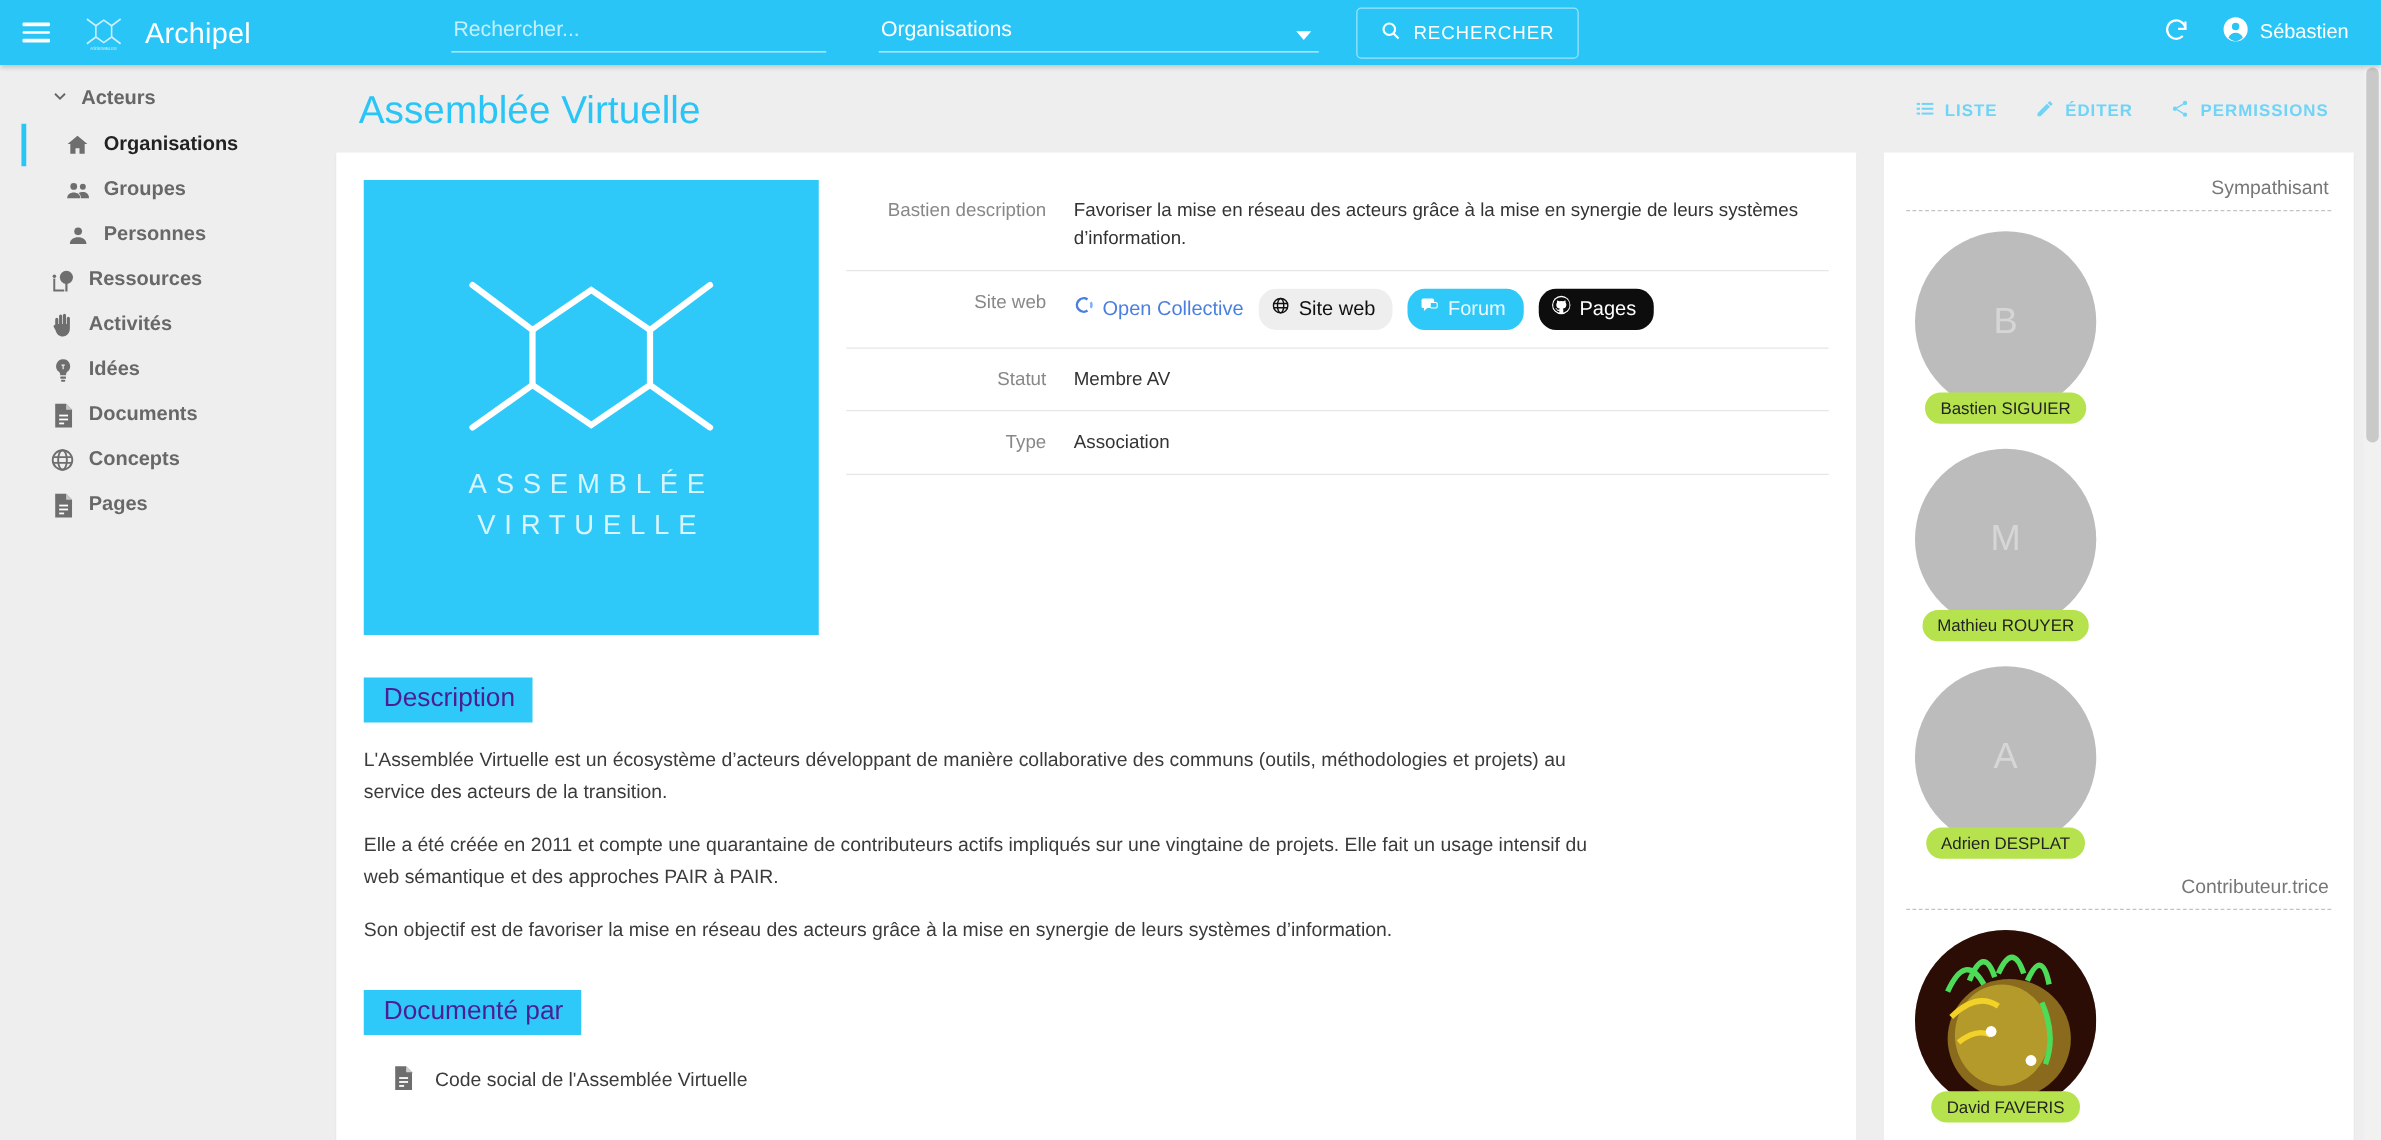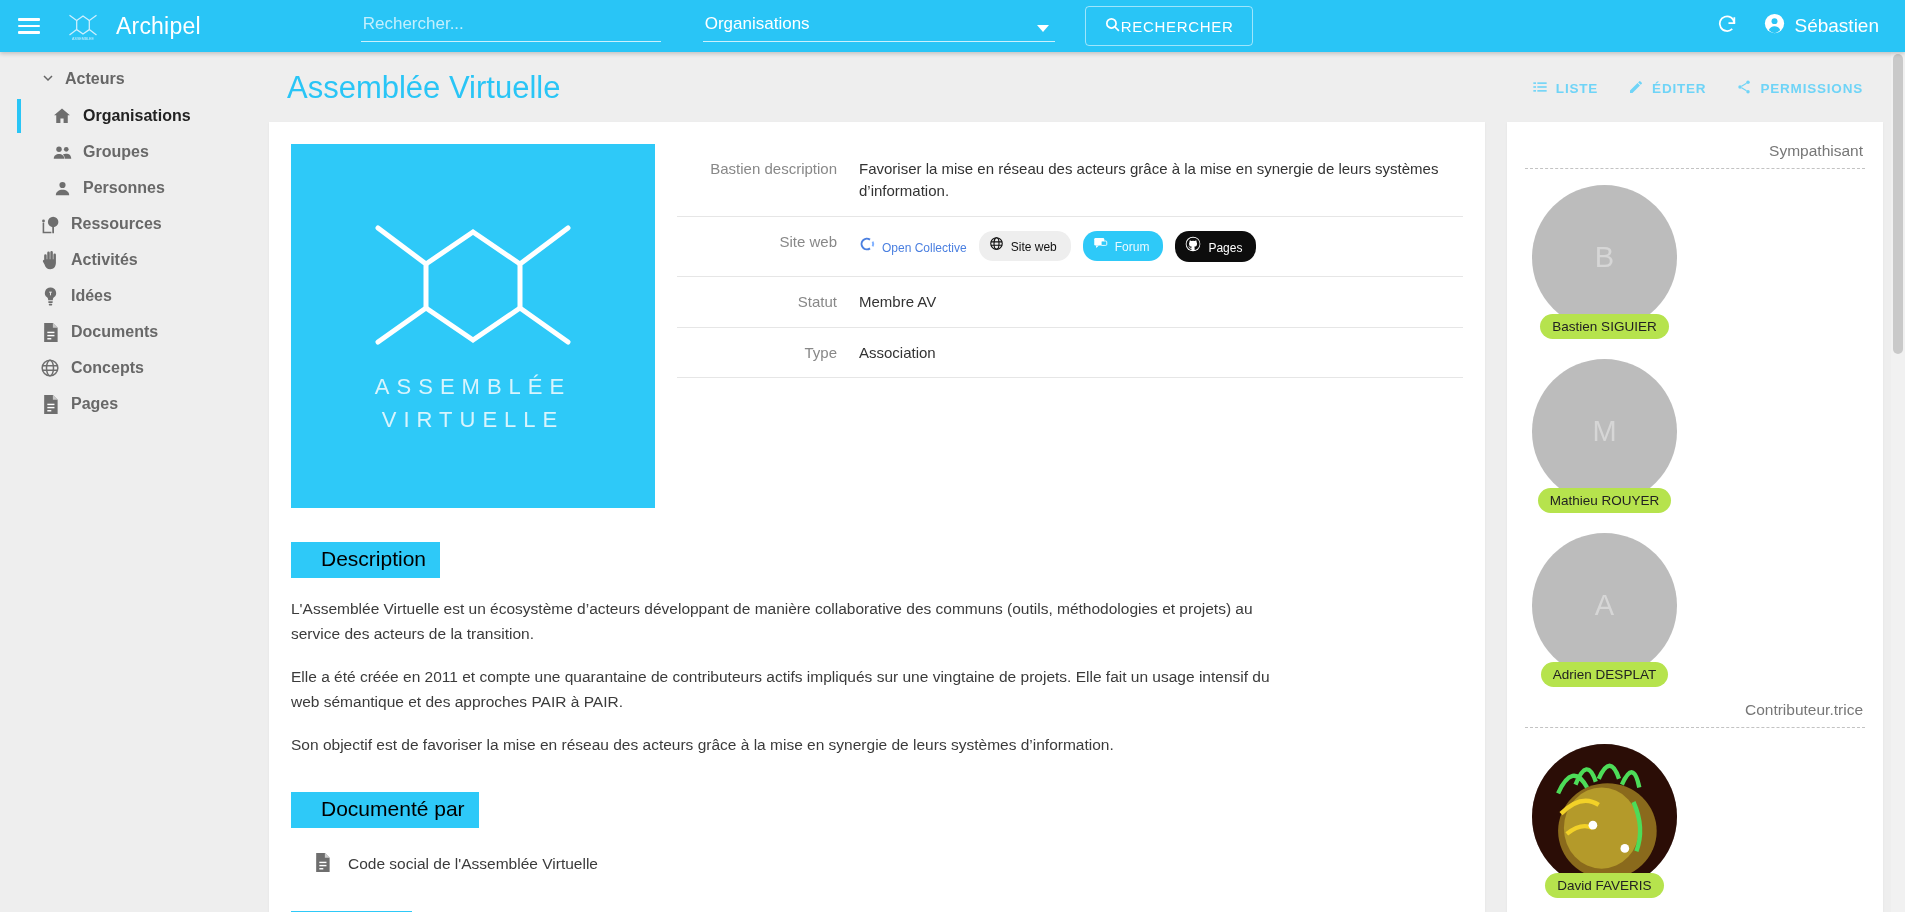--- a/index.html
+++ b/index.html
@@ -39,29 +39,29 @@
     border-bottom: 1px solid rgba(255,255,255,.75);
     color: #fff; font-size: 17px; padding: 4px 2px 7px 2px; cursor: pointer;
   }
   .caret {
     position: absolute; right: 6px; bottom: 10px;
     width: 0; height: 0; border-left: 6px solid transparent;
     border-right: 6px solid transparent; border-top: 7px solid #fff;
   }
 
   .btn-search {
-    margin-left: 30px; display: flex; align-items: center; 
+    margin-left: 30px; display: flex; align-items: center; gap: 10px;
     border: 1px solid rgba(255,255,255,.55); border-radius: 4px;
     padding: 9px 18px; color: #fff; font-size: 15px; letter-spacing: .7px;
     background: transparent; cursor: pointer; font-family: "Liberation Sans", sans-serif;
   }
 
   .appbar-right { margin-left: auto; display: flex; align-items: center; gap: 26px; margin-right: 26px; }
   .refresh-ic { cursor: pointer; }
-  .user-chip { display: flex; align-items: center; gap: 9px; color: #fff; font-size: 19px; cursor: pointer; }
+  .user-chip { display: flex; align-items: center; gap: 9px; color: #fff; font-size: 16px; cursor: pointer; }
 
   
   .sidebar {
     position: absolute; top: 52px; left: 17px; width: 245px; bottom: 0;
     background: #eeeeee; padding-top: 8px; overflow: hidden; font-weight: bold;
   }
   .nav-group-header {
     display: flex; align-items: center; height: 38px; padding-left: 14px;
     color: #666; font-size: 16px; cursor: pointer;
   }
@@ -110,30 +110,30 @@
   }
   .logo-text { color: #d8f4fd; text-align:center; letter-spacing: 7px; font-size: 22px; line-height: 1.5; margin-top: 24px; }
 
   .info-table { flex: 1; margin-left: 22px; }
   .info-row { display: flex; border-bottom: 1px solid #e6e6e6; padding: 14px 0; align-items: flex-start; }
   .info-row:last-child { border-bottom: 1px solid #e6e6e6; }
   .info-label { width: 182px; text-align: right; color: #888; font-size: 15px; padding-right: 22px; padding-top: 2px; flex: none; }
   .info-value { color: #333; font-size: 15px; line-height: 1.45; max-width: 600px; }
 
   .links-row { display: flex; align-items: center; gap: 12px; flex-wrap: wrap; }
-  .lnk { display: inline-flex; align-items: flex-end; gap: 7px; font-size: 12px; cursor: pointer; }
+  .lnk { display: inline-flex; align-items: flex-end; gap: 7px; font-size: 16px; cursor: pointer; }
   .lnk.plain { color: #4a7fe0; }
   .lnk.pill { border-radius: 14px; padding: 5px 14px 5px 10px; }
   .lnk.grey { background: #eeeeee; color: #111; }
   .lnk.blue { background: #2ec9f8; color: #eaf9ff; }
   .lnk.black { background: #0d0d0d; color: #fff; }
 
   .sec-title {
-    display: inline-block; background: #2ec9f8; color: #000000;
-    font-size: 21px; padding: 5px 14px 7px 30px; margin: 34px 0 0 22px;
+    display: inline-block; background: #2ec9f8; color: #4c1d95;
+    font-size: 21px; padding: 5px 14px 7px 16px; margin: 34px 0 0 22px;
   }
   .para { color: #3b3b3b; font-size: 15.5px; line-height: 1.62; margin: 18px 22px 0 22px; max-width: 1010px; }
   .doc-item { display: flex; align-items: center; gap: 16px; margin: 24px 0 0 44px; color: #3b3b3b; font-size: 15.5px; cursor: pointer; }
 
   
   .side-sec-title { text-align: right; color: #777; font-size: 15.5px; padding: 6px 2px 8px 0; }
   .dashed { border-top: 1px dashed #c3c3c3; margin-bottom: 16px; }
   .people-grid { display: flex; flex-wrap: wrap; gap: 12px 22px; }
   .person { width: 160px; display: flex; flex-direction: column; align-items: center; cursor: pointer; margin-bottom: 8px; }
   .ava {

